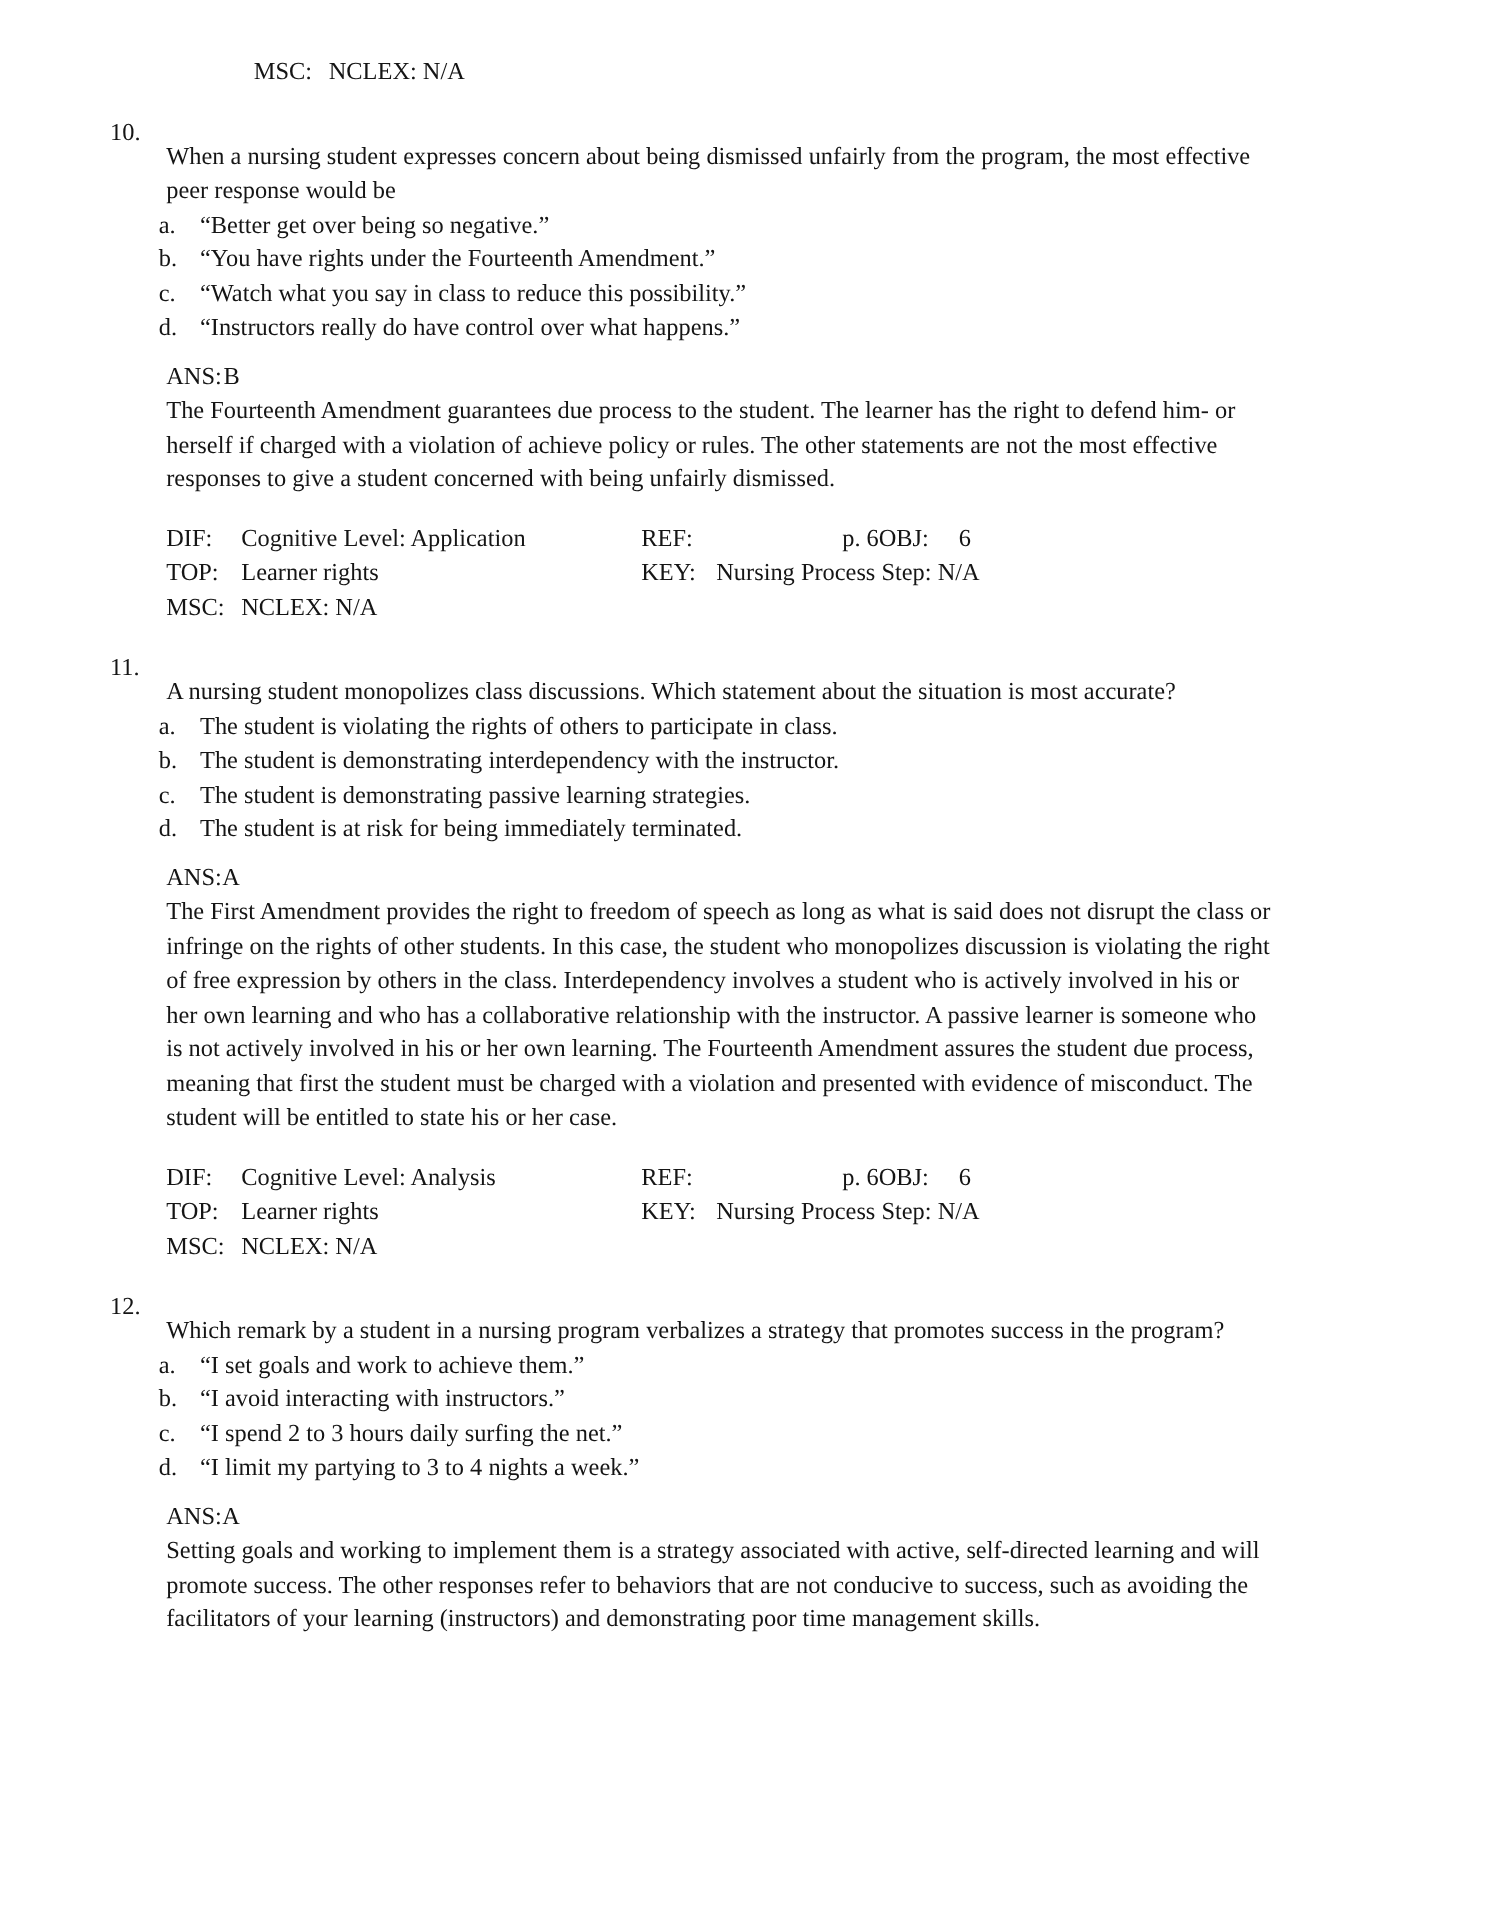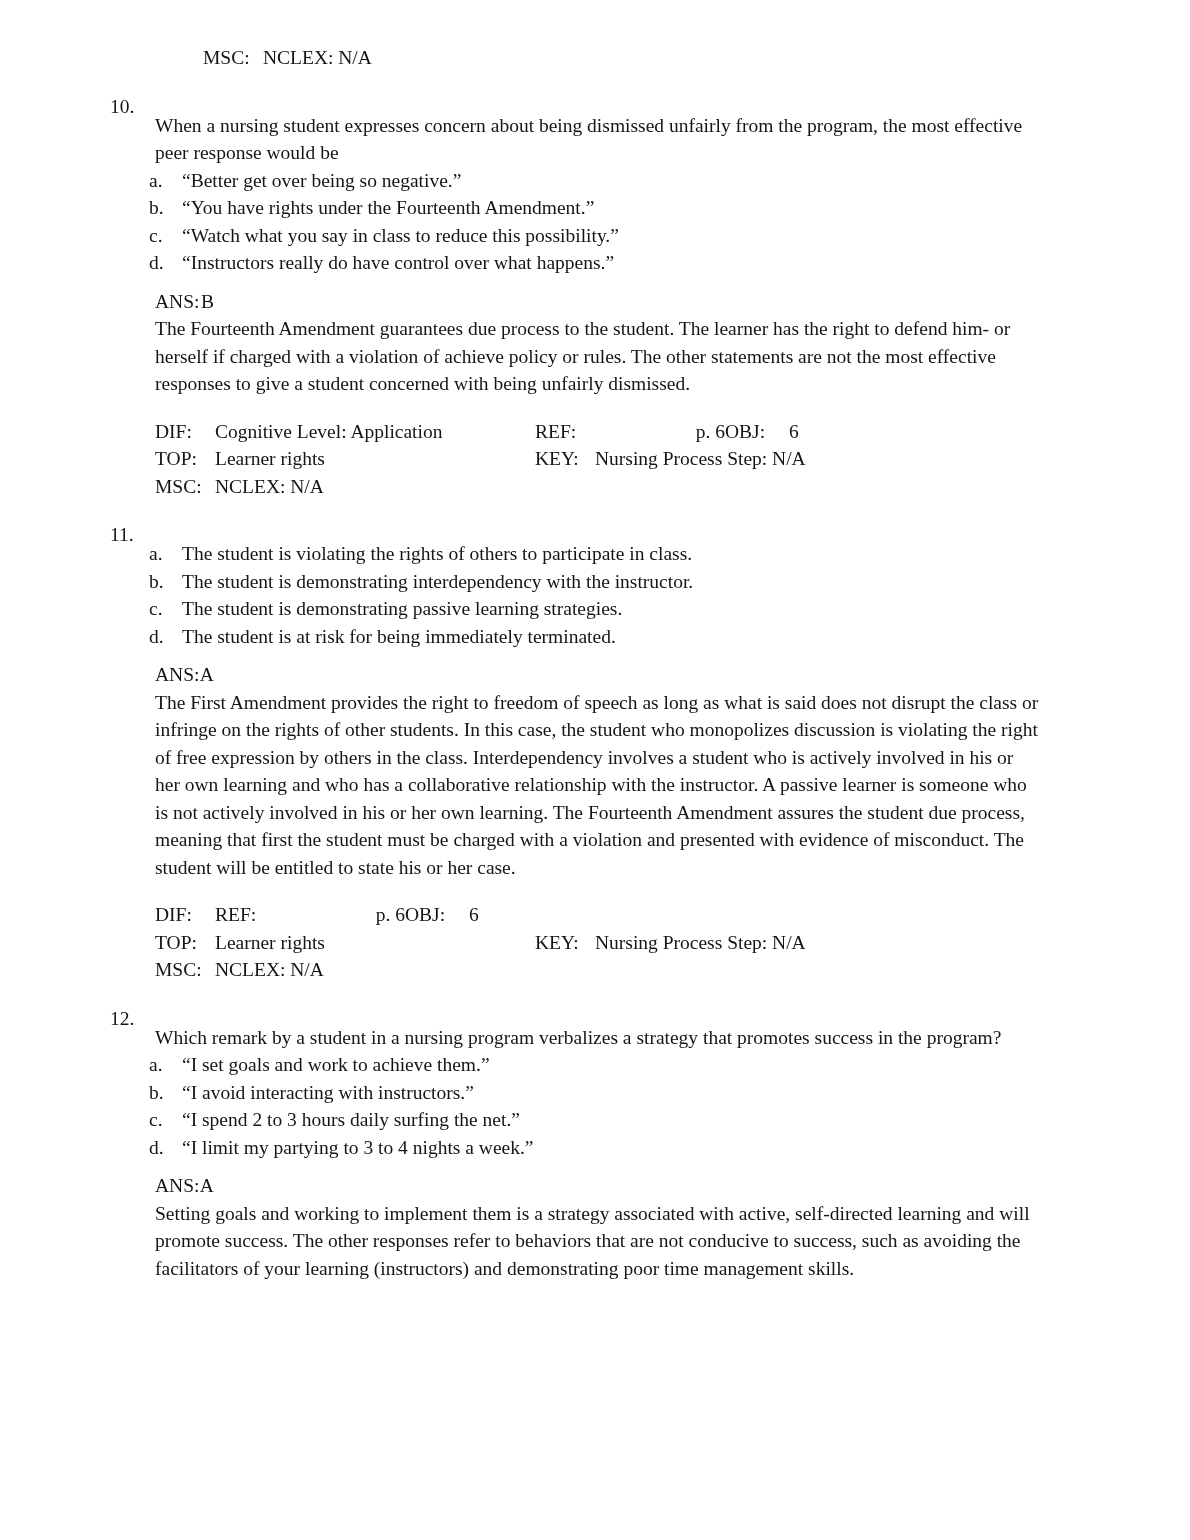--- a/index.html
+++ b/index.html
@@ -24,21 +24,21 @@
     margin-left: 203px;
   }
   
   .question {
     display: flex;
     margin-top: 21px;
   }
   .q-num {
     flex: none;
     width: 45px;
-    margin-left: 110px;
+    margin-left: 88px;
   }
   .q-body {
     flex: none;
     width: 884px;
     margin-top: 19px;
   }
   .q-stem {
     width: 884px;
   }
   .opt {
@@ -132,20 +132,21 @@
           <span class="m-lab1">MSC:</span>
           <span class="m-val3">NCLEX: N/A</span>
         </div>
       </div>
     </div>
   </div>
 
   <div class="question">
     <div class="q-num">11.</div>
     <div class="q-body">
+      <div class="q-stem">A nursing student monopolizes class discussions. Which statement about the situation is most accurate?</div>
 
       <div class="opt">
         <span class="opt-letter">a.</span>
         <span class="opt-text">The student is violating the rights of others to participate in class.</span>
       </div>
       <div class="opt">
         <span class="opt-letter">b.</span>
         <span class="opt-text">The student is demonstrating interdependency with the instructor.</span>
       </div>
       <div class="opt">
@@ -159,20 +160,21 @@
 
       <div class="answer">
         <span class="ans-label">ANS:</span>
         <span>A</span>
       </div>
       <div class="rationale">The First Amendment provides the right to freedom of speech as long as what is said does not disrupt the class or infringe on the rights of other students. In this case, the student who monopolizes discussion is violating the right of free expression by others in the class. Interdependency involves a student who is actively involved in his or her own learning and who has a collaborative relationship with the instructor. A passive learner is someone who is not actively involved in his or her own learning. The Fourteenth Amendment assures the student due process, meaning that first the student must be charged with a violation and presented with evidence of misconduct. The student will be entitled to state his or her case.</div>
 
       <div class="meta">
         <div class="meta-row">
           <span class="m-lab1">DIF:</span>
+          <span class="m-val1">Cognitive Level: Analysis</span>
           <span class="m-lab2">REF:</span>
           <span class="m-val2">p. 6</span>
           <span class="m-lab3">OBJ:</span>
           <span class="m-val3">6</span>
         </div>
         <div class="meta-row">
           <span class="m-lab1">TOP:</span>
           <span class="m-val1">Learner rights</span>
           <span class="m-lab2">KEY:</span>
           <span class="m-val3">Nursing Process Step: N/A</span>

